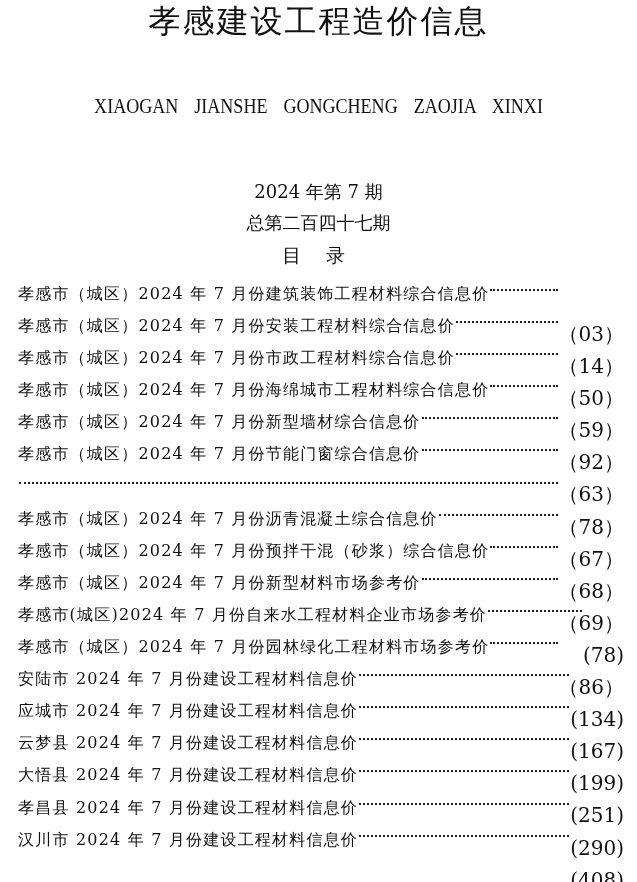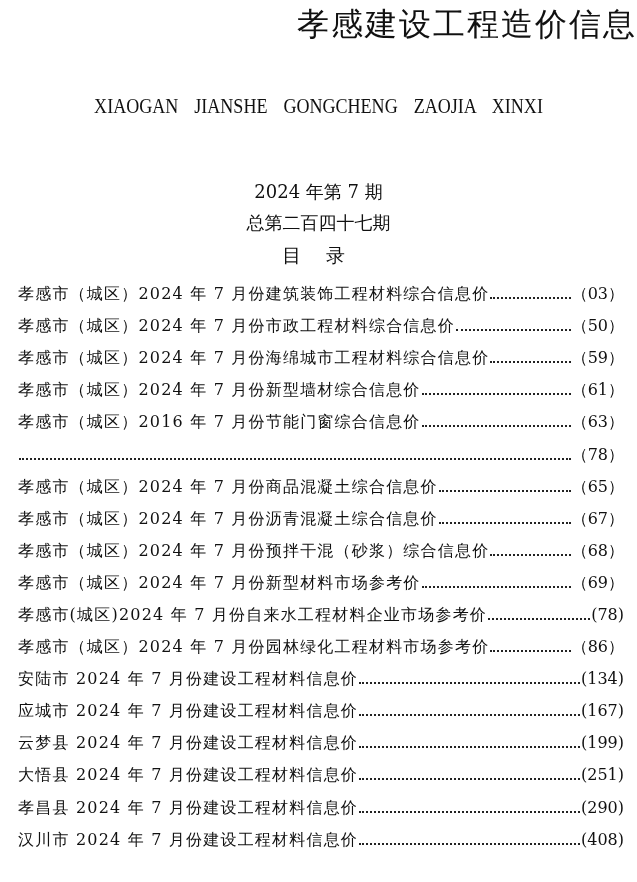--- a/index.html
+++ b/index.html
@@ -12,24 +12,24 @@
       height: 882px;
       position: relative;
       overflow: hidden;
       color: #111111;
       font-family: "DejaVu Serif", "Liberation Serif", serif;
     }
     .title {
       position: absolute;
       left: 0; right: 0;
       top: 4px;
-      text-align: right;
+      text-align: center;
       font-size: 32px;
       letter-spacing: 2px;
-      font-family: Liberation Sans, sans-serif;
+      font-family: Liberation Mono, monospace;
       line-height: 40px;
     }
     .subtitle {
       position: absolute;
       left: 0; right: 0;
       top: 92px;
       text-align: center;
       font-size: 22px;
       line-height: 28px;
       font-family: "Liberation Serif", "DejaVu Serif", serif;
@@ -51,21 +51,21 @@
       position: absolute;
       left: 18px;
       top: 278px;
       width: 606px;
       margin: 0;
       padding: 0;
       list-style: none;
     }
     .toc-item {
       display: flex;
-      align-items: center;
+      align-items: flex-start;
       height: 32.1px;
       font-size: 16px;
       line-height: 32px;
       white-space: nowrap;
     }
     .toc-item .entry-title {
       flex: 0 0 auto;
       letter-spacing: 1.2px;
     }
     .toc-item .leader {
@@ -77,67 +77,68 @@
     }
     .toc-item .leader::before {
       content: "";
       position: absolute;
       left: 0; right: 0;
       bottom: 3px;
       border-bottom: 2px dotted #222;
     }
     .toc-item .page {
       flex: 0 0 auto;
-      font-size: 16px;
+      font-size: 20px;
+      margin-top: 40px;
     }
   </style>
 </head>
 <body>
 
 <div class="title">孝感建设工程造价信息</div>
 <div class="subtitle">XIAOGAN JIANSHE GONGCHENG ZAOJIA XINXI</div>
 
 <div class="issue year">2024 年第 7 期</div>
 <div class="issue total">总第二百四十七期</div>
 <div class="issue toc-title">目 录</div>
 
 <ul class="toc">
   <li class="toc-item">
     <span class="entry-title">孝感市（城区）2024 年 7 月份建筑装饰工程材料综合信息价</span>
     <span class="leader"></span>
     <span class="page">（03）</span>
   </li>
   <li class="toc-item">
+    <span class="entry-title">孝感市（城区）2024 年 7 月份安装工程材料综合信息价</span>
+    <span class="leader"></span>
+    <span class="page">（14）</span>
+  </li>
+  <li class="toc-item">
     <span class="entry-title">孝感市（城区）2024 年 7 月份市政工程材料综合信息价</span>
     <span class="leader"></span>
     <span class="page">（50）</span>
   </li>
   <li class="toc-item">
     <span class="entry-title">孝感市（城区）2024 年 7 月份海绵城市工程材料综合信息价</span>
     <span class="leader"></span>
     <span class="page">（59）</span>
   </li>
   <li class="toc-item">
     <span class="entry-title">孝感市（城区）2024 年 7 月份新型墙材综合信息价</span>
     <span class="leader"></span>
-    <span class="page">（61）</span>
+    <span class="page">（92）</span>
   </li>
   <li class="toc-item">
-    <span class="entry-title">孝感市（城区）2016 年 7 月份节能门窗综合信息价</span>
+    <span class="entry-title">孝感市（城区）2024 年 7 月份节能门窗综合信息价</span>
     <span class="leader"></span>
     <span class="page">（63）</span>
   </li>
   <li class="toc-item">
     <span class="leader"></span>
     <span class="page">（78）</span>
-  </li>
-  <li class="toc-item">
-    <span class="entry-title">孝感市（城区）2024 年 7 月份商品混凝土综合信息价</span>
-    <span class="leader"></span>
-    <span class="page">（65）</span>
   </li>
   <li class="toc-item">
     <span class="entry-title">孝感市（城区）2024 年 7 月份沥青混凝土综合信息价</span>
     <span class="leader"></span>
     <span class="page">（67）</span>
   </li>
   <li class="toc-item">
     <span class="entry-title">孝感市（城区）2024 年 7 月份预拌干混（砂浆）综合信息价</span>
     <span class="leader"></span>
     <span class="page">（68）</span>

